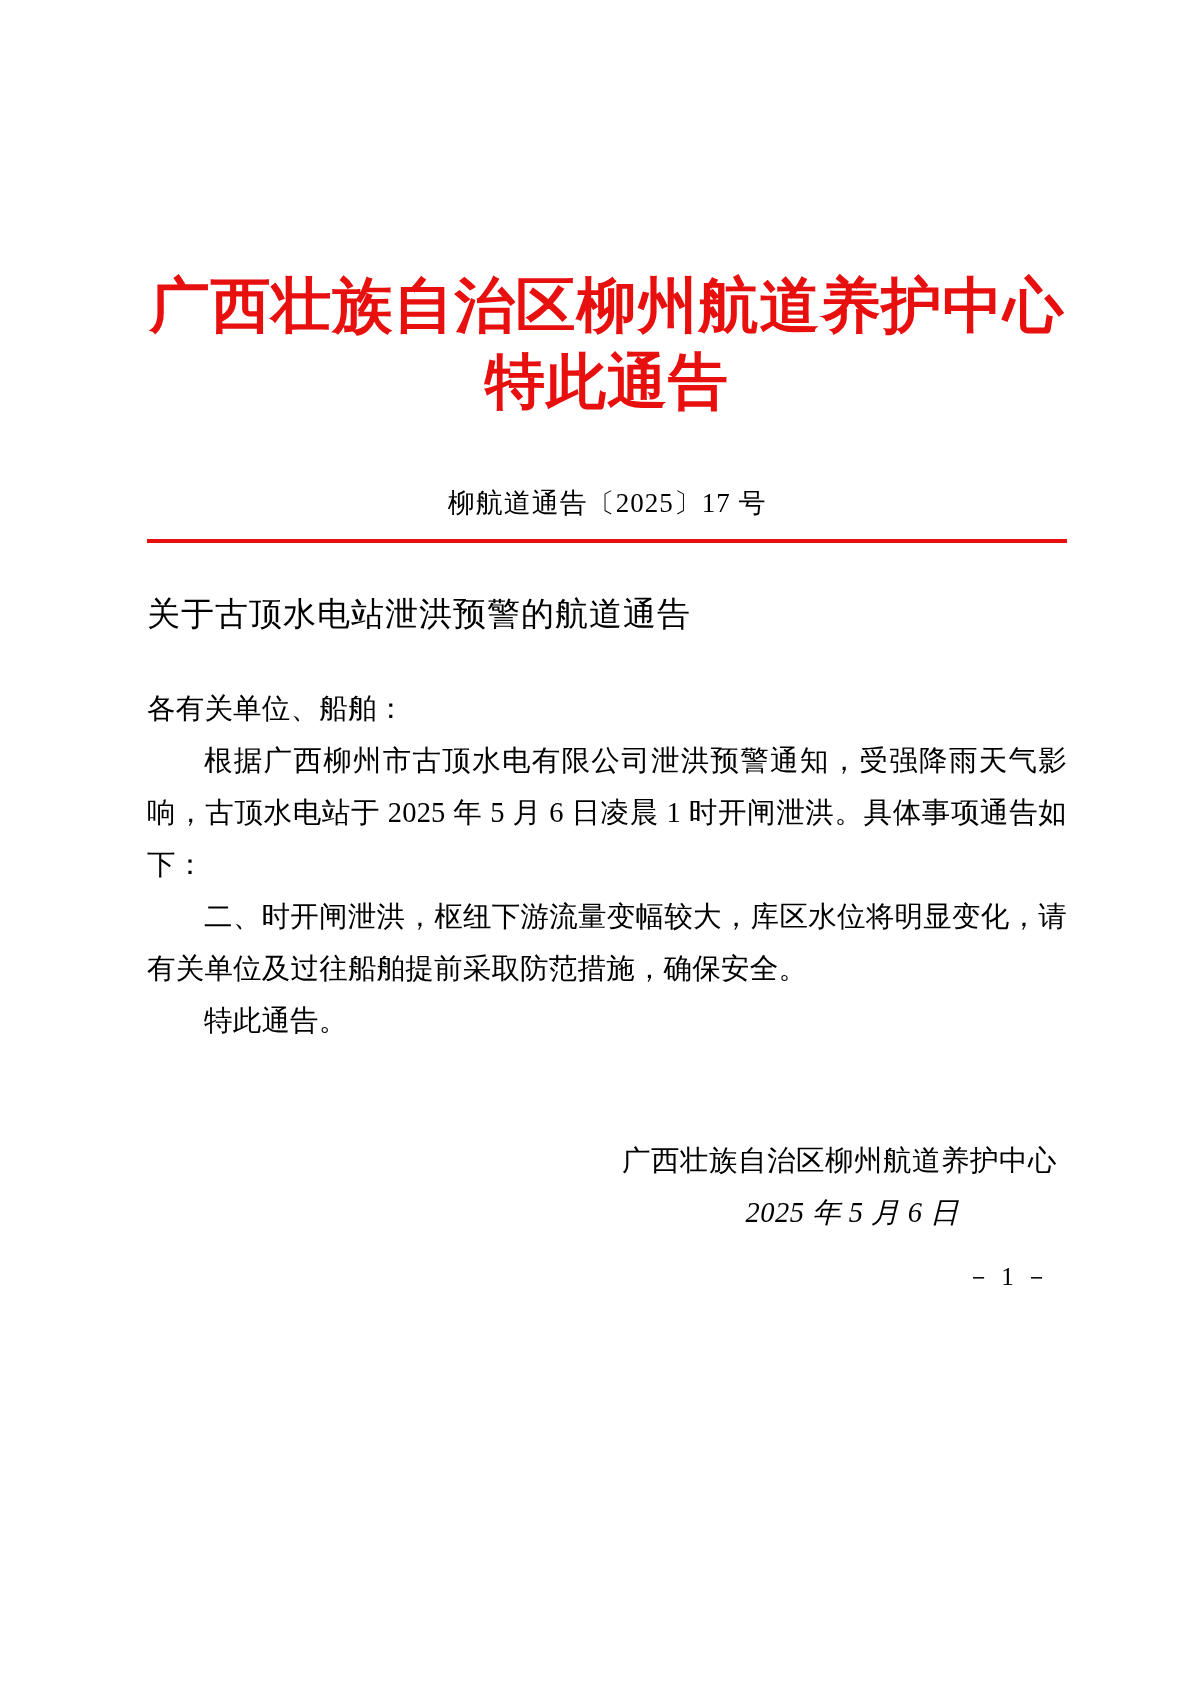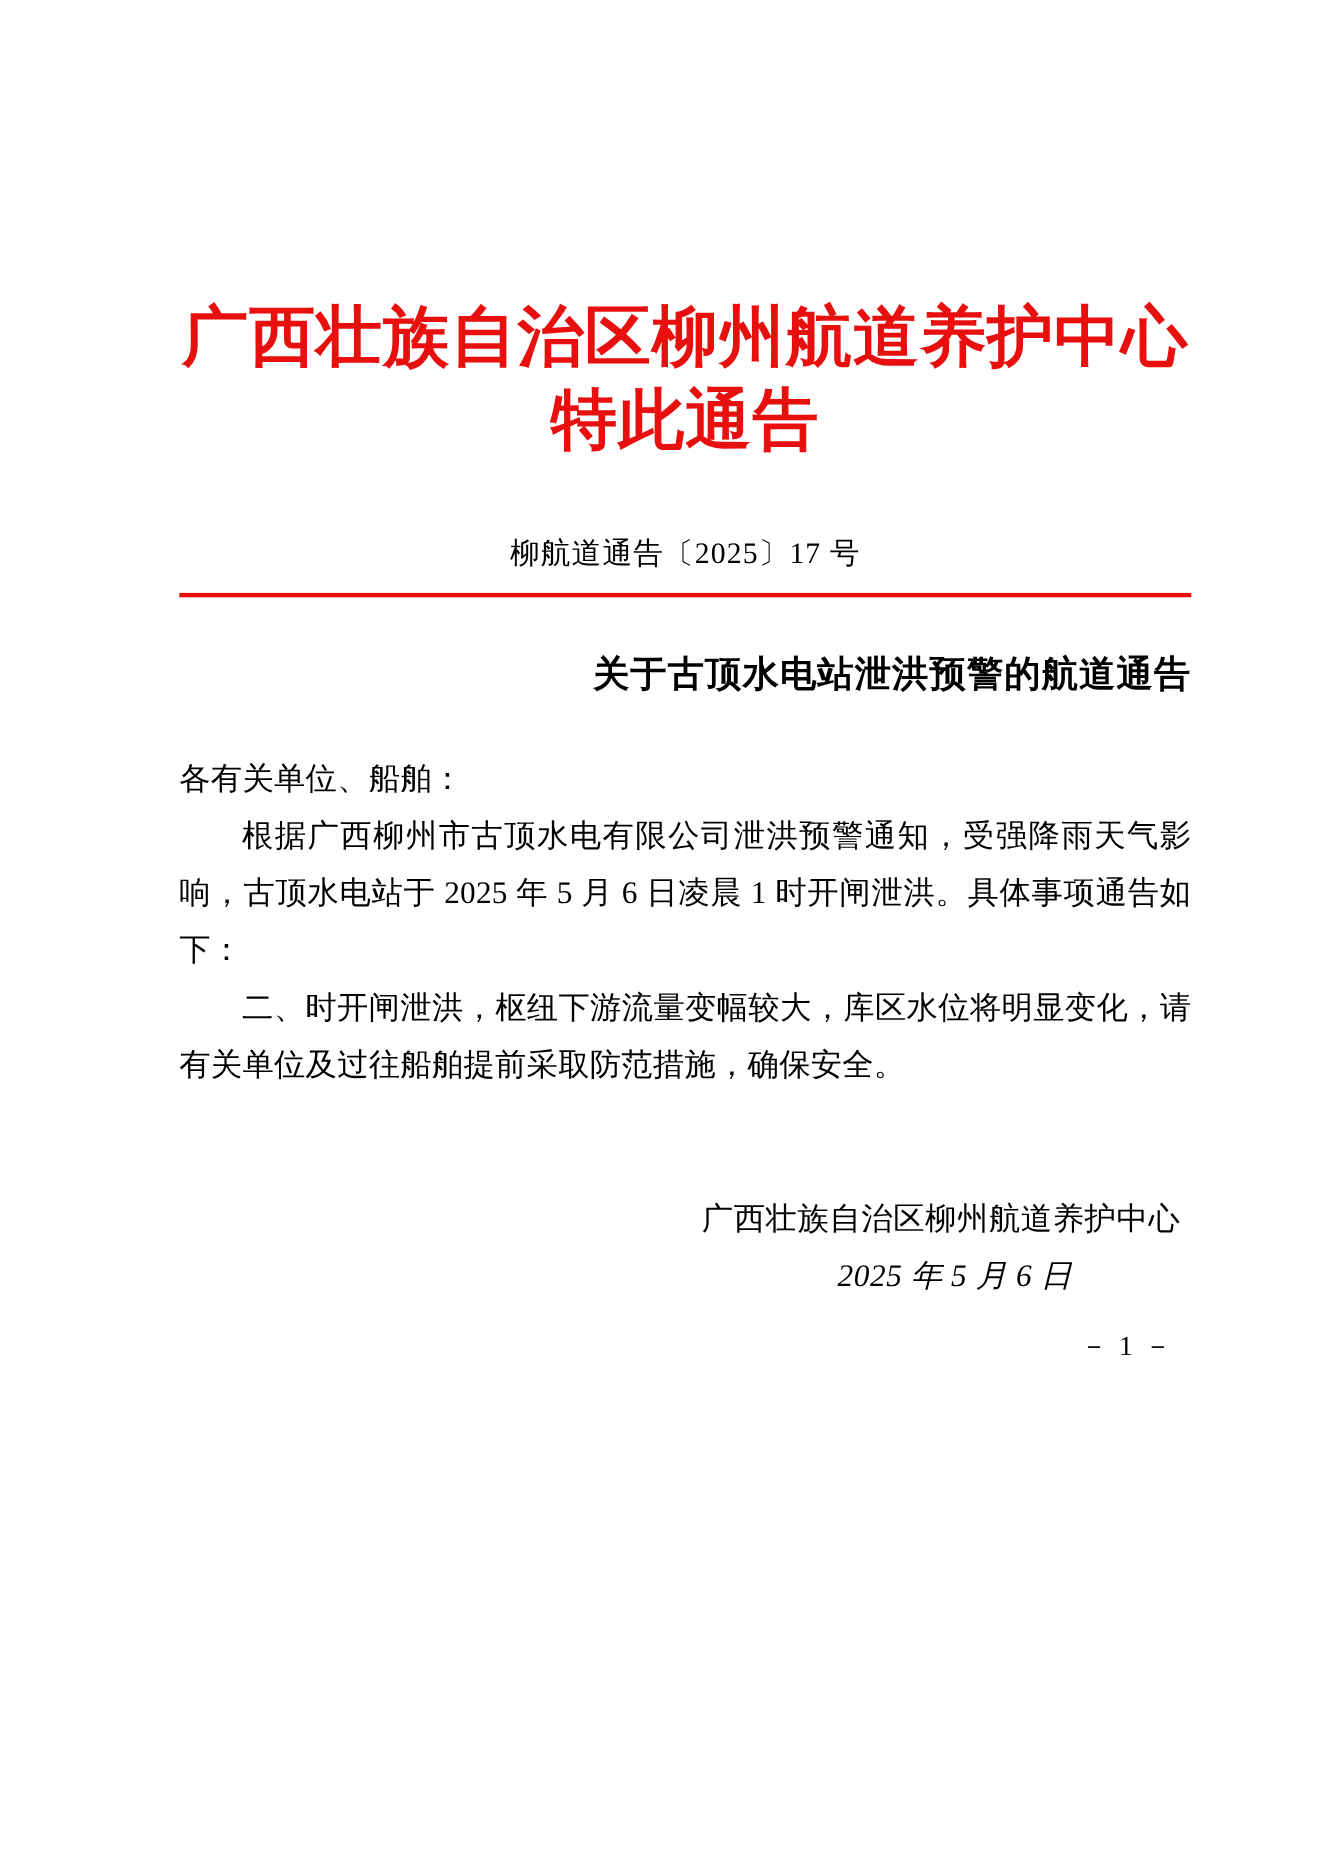--- a/index.html
+++ b/index.html
@@ -15,21 +15,21 @@
     position: relative;
     width: 1199px;
     height: 1696px;
     margin: 0 auto;
     background: #ffffff;
     box-sizing: border-box;
     overflow: hidden;
   }
   .content {
     position: absolute;
-    left: 163px;
+    left: 147px;
     top: 0;
     width: 920px;
   }
 
   
   .masthead {
     padding-top: 268px;
     text-align: center;
   }
   .masthead-line {
@@ -53,22 +53,22 @@
   .red-rule {
     margin-top: 17px;
     height: 4px;
     background: #e8100f;
     width: 100%;
   }
 
   
   .subject {
     margin-top: 48px;
-    text-align: right;
-    font-weight: bold;
+    text-align: left;
+    font-weight: normal;
     font-size: 33px;
     line-height: 46px;
     letter-spacing: 1px;
   }
 
   
   .body-block {
     margin-top: 46px;
     font-size: 28.5px;
     line-height: 52px;
@@ -123,20 +123,21 @@
     <div class="doc-number">柳航道通告〔2025〕17 号</div>
 
     <div class="red-rule"></div>
 
     <div class="subject">关于古顶水电站泄洪预警的航道通告</div>
 
     <div class="body-block">
       <p class="para">各有关单位、船舶：</p>
       <p class="para indent">根据广西柳州市古顶水电有限公司泄洪预警通知，受强降雨天气影响，古顶水电站于 2025 年 5 月 6 日凌晨 1 时开闸泄洪。具体事项通告如下：</p>
       <p class="para indent">二、时开闸泄洪，枢纽下游流量变幅较大，库区水位将明显变化，请有关单位及过往船舶提前采取防范措施，确保安全。</p>
+      <p class="para indent">特此通告。</p>
     </div>
 
     <div class="signature">
       <div class="sig-org">广西壮族自治区柳州航道养护中心</div>
       <div class="sig-date">2025 年 5 月 6 日</div>
     </div>
 
     <div class="page-number">－ 1 －</div>
 
   </div>

